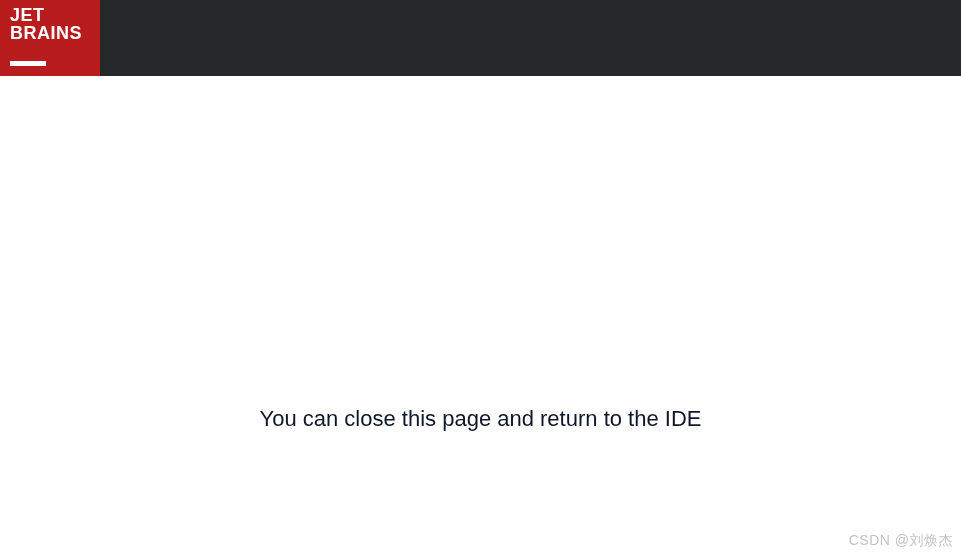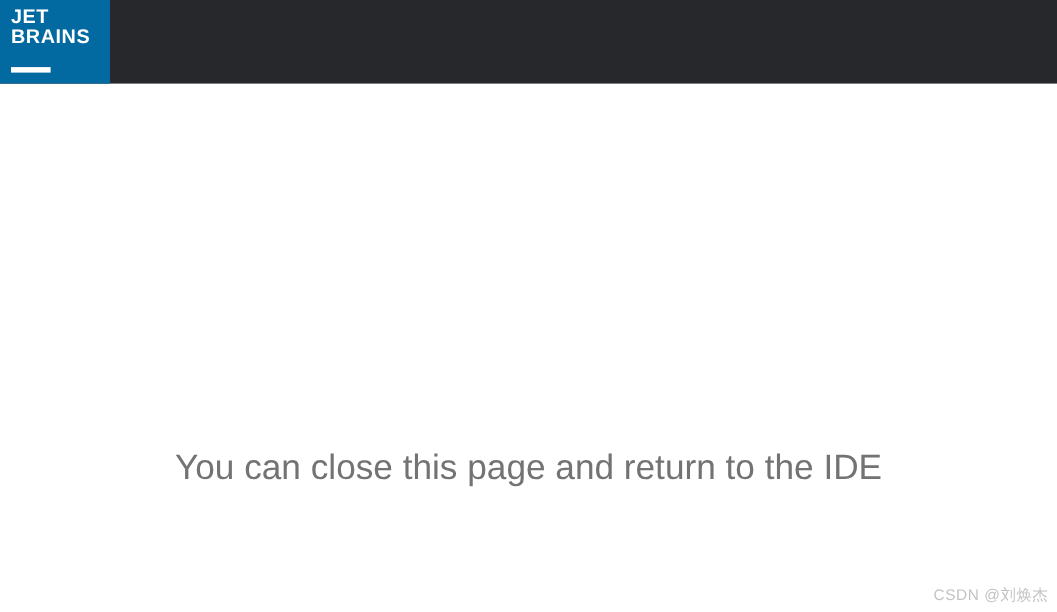--- a/index.html
+++ b/index.html
@@ -14,21 +14,21 @@
       overflow: hidden;
       background: #ffffff;
     }
     .header {
       background: #27282c;
       height: 76px;
       display: flex;
       align-items: flex-start;
     }
     .logo-box {
-      background: #0369a1;
+      background: #b91c1c;
       width: 100px;
       height: 76px;
       padding: 6px 10px;
       display: flex;
       flex-direction: column;
       justify-content: space-between;
       gap: 12px;
     }
     .logo-text {
       color: #ffffff;
@@ -47,23 +47,23 @@
       text-align: center;
       padding-top: 330px;
     }
     .title {
       font-size: 40px;
       font-weight: 700;
       color: #000000;
       margin-bottom: 32px;
     }
     .subtitle {
-      font-size: 32px;
+      font-size: 22px;
       font-weight: 400;
-      color: #737373;
+      color: #0f172a;
     }
     .watermark {
       position: absolute;
       bottom: 6px;
       right: 8px;
       font-size: 14px;
       color: rgba(120, 120, 120, 0.45);
       letter-spacing: 0.5px;
     }
   </style>

